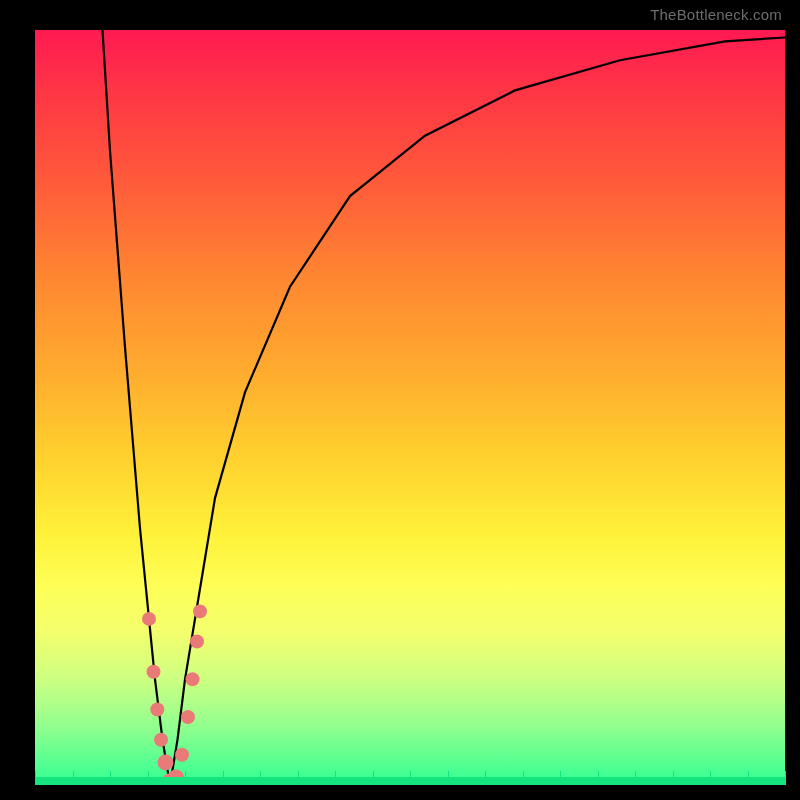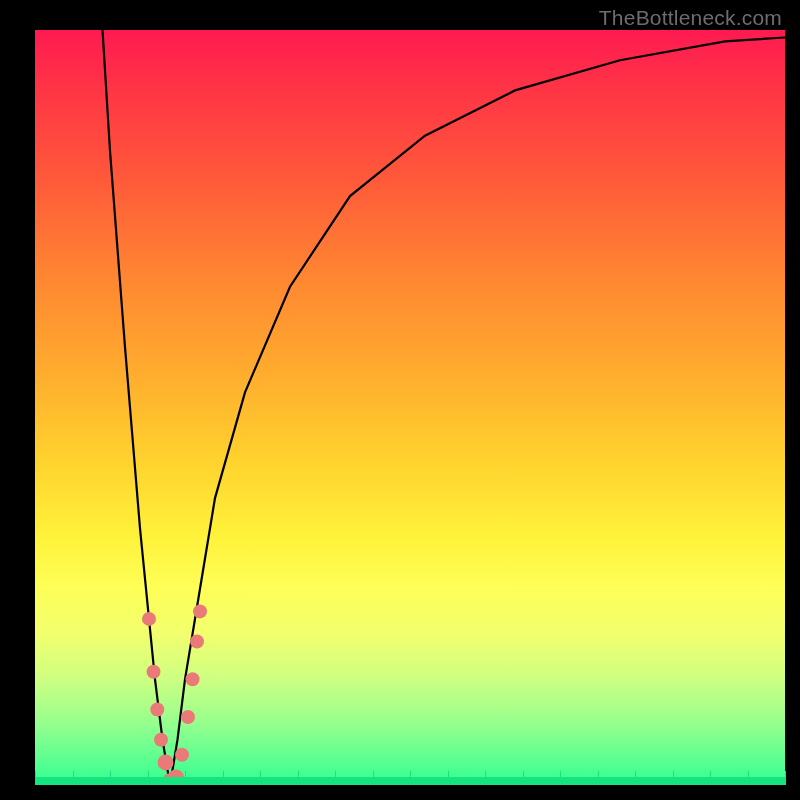--- a/index.html
+++ b/index.html
@@ -59,21 +59,21 @@
     top: -6px;
     width: 1px;
     height: 14px;
     background: #14e57e;
   }
   .watermark {
     position: absolute;
     top: 6px;
     right: 18px;
     color: #6d6d6d;
-    font-size: 21px;
+    font-size: 15px;
     letter-spacing: 0.2px;
     font-weight: 500;
   }
   .dots circle {
     fill: #e97a78;
   }
   .curve-path {
     fill: none;
     stroke: #000;
     stroke-width: 2.2;

